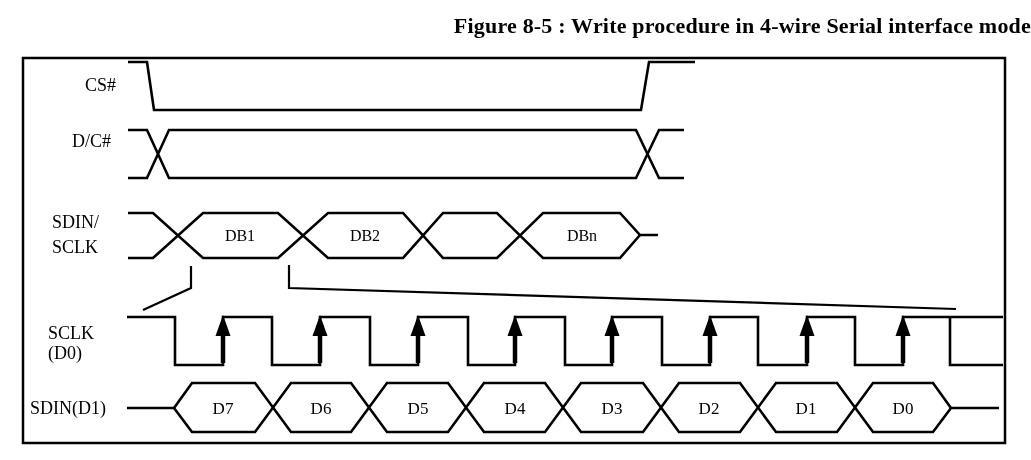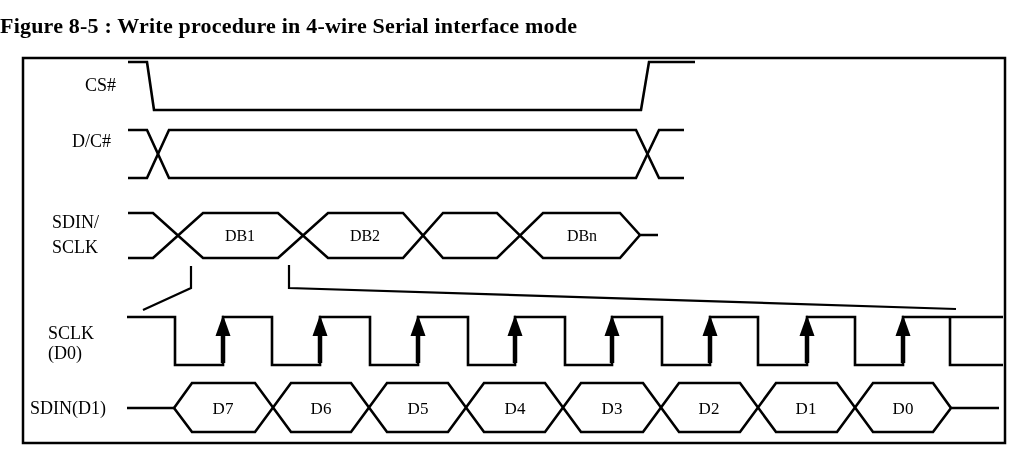--- a/index.html
+++ b/index.html
@@ -13,21 +13,21 @@
     height: 460px;
     background: #ffffff;
     font-family: "Liberation Serif", serif;
     overflow: hidden;
   }
   .figure-title {
     position: absolute;
     top: 13px;
     left: 0;
     width: 1031px;
-    text-align: left;
+    text-align: right;
     font-size: 22px;
     font-weight: bold;
     color: #000000;
     letter-spacing: 0.2px;
   }
   svg.diagram {
     position: absolute;
     top: 0;
     left: 0;
   }

